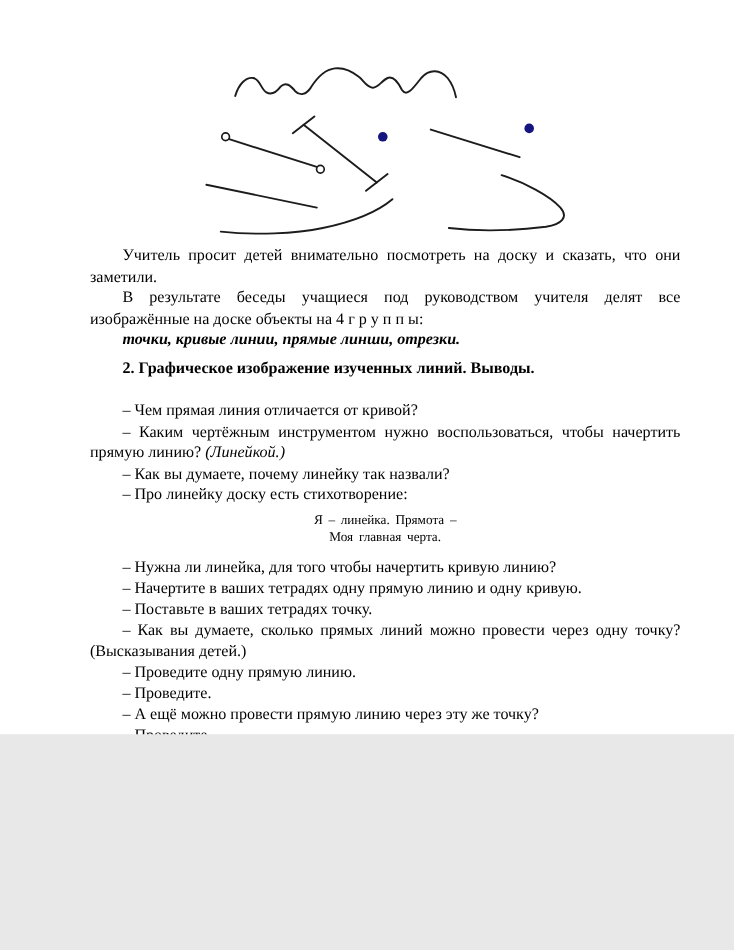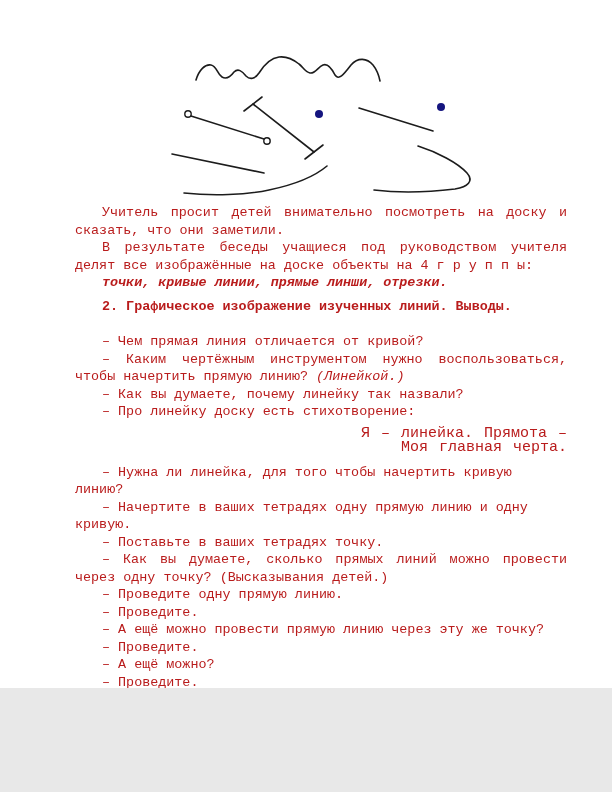--- a/index.html
+++ b/index.html
@@ -1,39 +1,39 @@
 <!DOCTYPE html>
 <html style="--ink: #1c1c1c; --point: #15157f;"><head>
 <meta charset="utf-8">
 <style>
   html,body{margin:0;padding:0;background:#e8e8e8;}
   .page{
     position:relative;
-    width:612px;height:688px;
+    width:612px;height:612px;
     background:#ffffff;
-    font-family:Liberation Mono, monospace;
-    color:#b91c1c;
+    font-family:Liberation Serif, serif;
+    color:#000000;
     overflow:hidden;
     margin:0 auto;
   }
   .board{position:absolute;left:0;top:0;width:612px;height:210px;}
   .board .ink{fill:none;stroke:var(--ink,#1c1c1c);stroke-width:1.6;stroke-linecap:round;}
   .board .endpoint{fill:#ffffff;stroke:var(--ink,#1c1c1c);stroke-width:1.4;}
   .board .dot{fill:var(--point,#15157f);stroke:none;}
   .textblock{
     position:absolute;left:75px;top:204px;width:492px;
     font-size:13.4px;line-height:17.5px;
   }
   .textblock p{margin:0;text-indent:27px;}
   .textblock p.justify{text-align:justify;}
   .textblock p.bold-italic{font-weight:bold;font-style:italic;}
   .textblock p.heading{font-weight:bold;margin-top:6px;margin-bottom:18px;}
   .textblock p.poem{
-    text-align:right;text-indent:0;
-    font-size:15px;line-height:14px;word-spacing:2px;
+    text-align:center;text-indent:0;
+    font-size:11px;line-height:14px;word-spacing:2px;
   }
   .textblock p.poem-first{margin-top:6px;}
   .textblock p.poem-last{margin-bottom:9px;}
   .textblock .it{font-style:italic;}
 </style>
 </head>
 <body>
 
 <div class="page">
 

